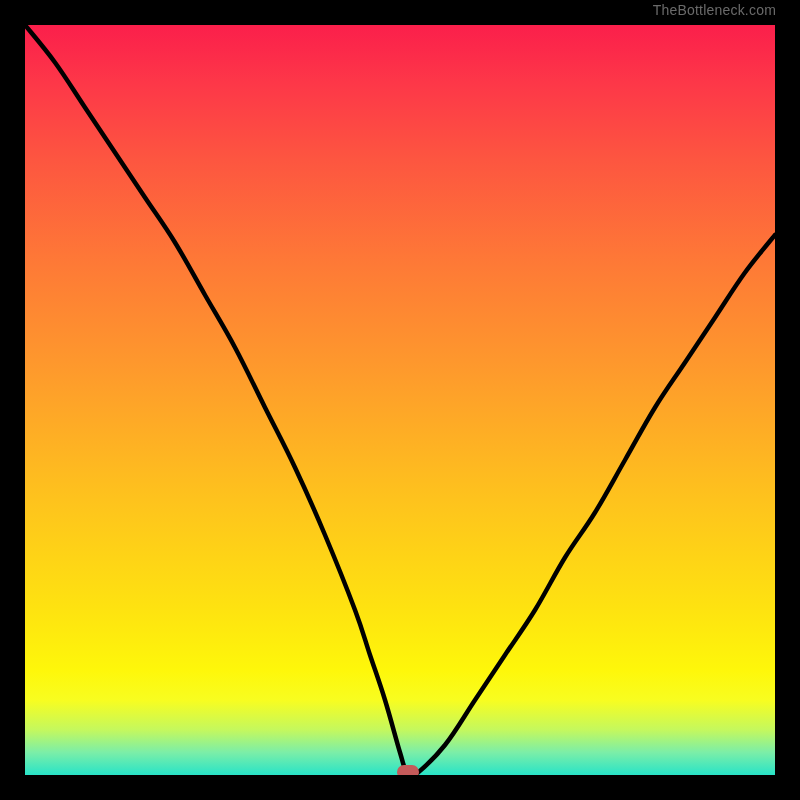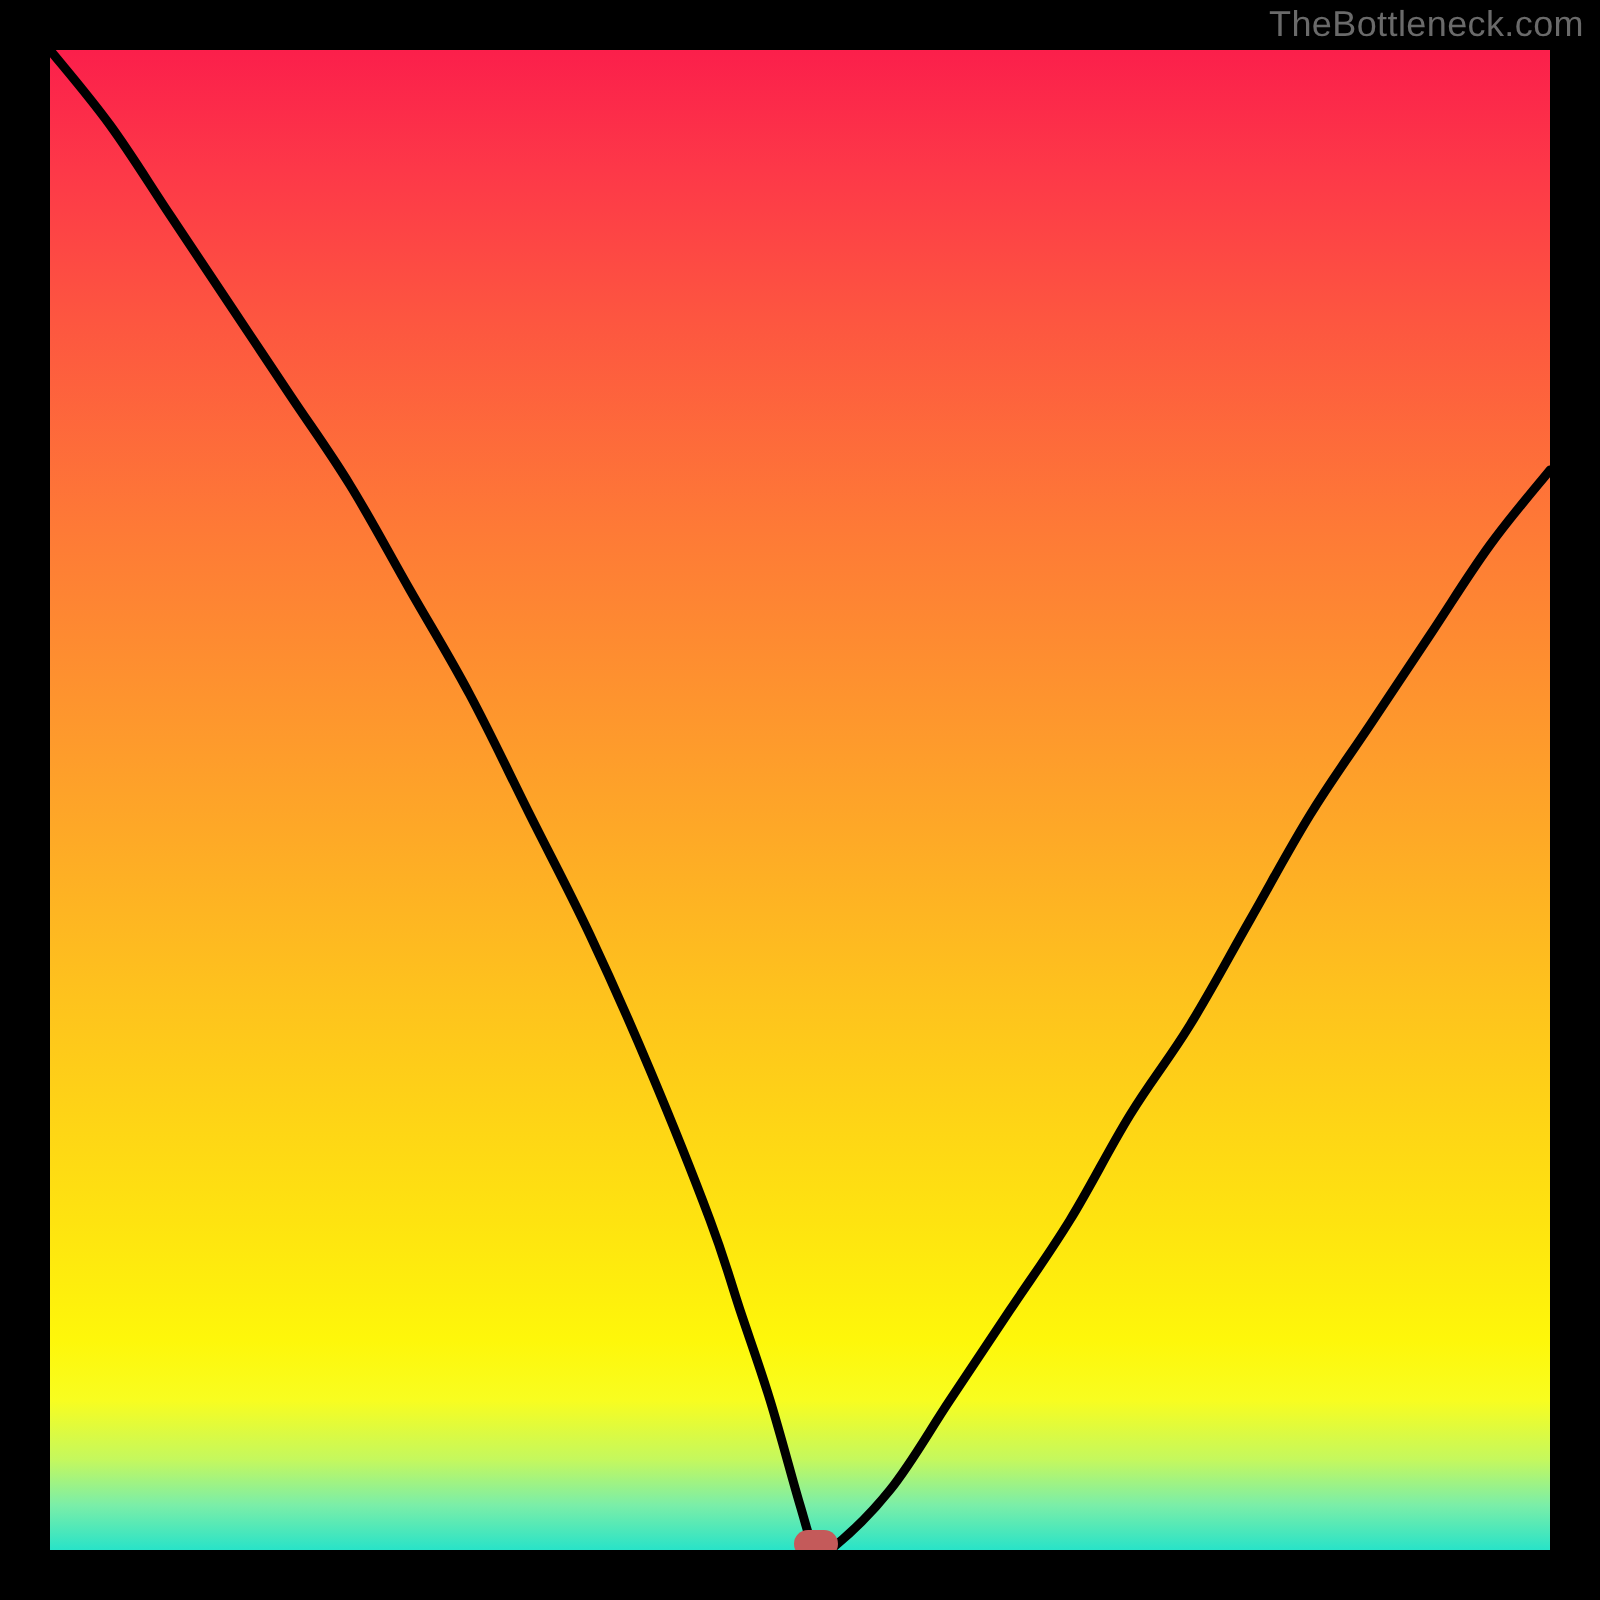--- a/index.html
+++ b/index.html
@@ -15,23 +15,23 @@
     position: absolute;
     left: 0;
     top: 0;
     width: 800px;
     height: 800px;
     background: #000;
   }
   .watermark {
     position: absolute;
     top: 2px;
-    right: 8px;
+    right: 24px;
     color: #6a6a6a;
-    font-size: 18px;
+    font-size: 14px;
     letter-spacing: 0.2px;
     z-index: 20;
   }
   .plot-area {
     position: absolute;
     left: 25px;
     top: 25px;
     width: 750px;
     height: 750px;
     overflow: hidden;

